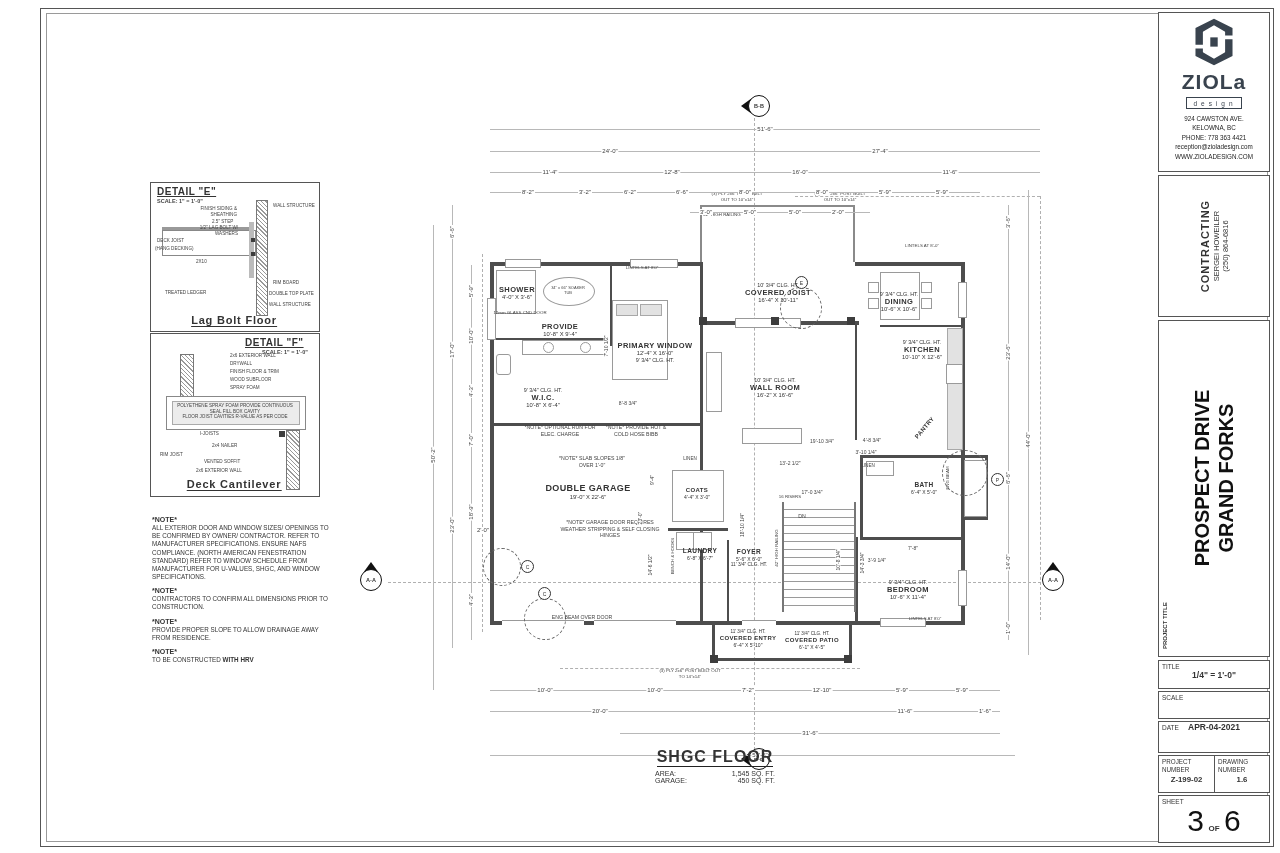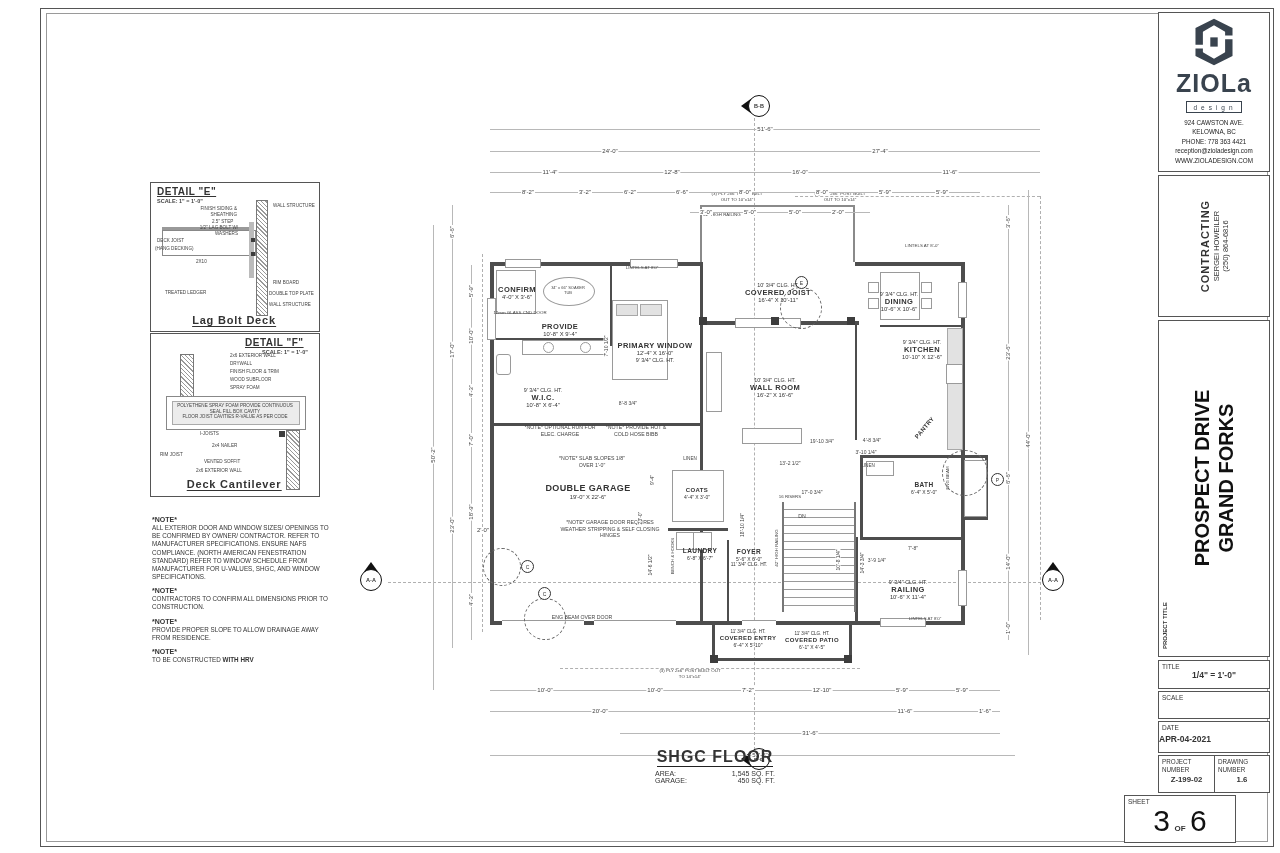--- a/index.html
+++ b/index.html
@@ -51,21 +51,21 @@
   .dscale{position:absolute;font-size:5.5px;font-weight:bold;color:#444;}
   .dcap{position:absolute;font-size:11px;font-weight:bold;letter-spacing:.8px;border-bottom:1px solid #333;transform:translateX(-50%);white-space:nowrap;}
   .dlab{position:absolute;font-size:4.6px;color:#444;line-height:1.2;}
   .hatch{position:absolute;background:repeating-linear-gradient(45deg,#fff 0 2px,#999 2px 3px);border:1px solid #777;}
   .bar{position:absolute;border:1px solid #888;background:#fff;}
   .note-h{font-weight:bold;font-size:7px;margin:6px 0 1px 0;}
   .note-b{font-size:6.3px;line-height:1.3;}
   
   .tb-label{position:absolute;font-size:6.5px;color:#333;top:2px;left:3px;}
   .tb-val{font-weight:bold;font-size:8.5px;}
-  .brand{font-weight:bold;font-size:25px;letter-spacing:1px;color:#39434e;line-height:1;}
+  .brand{font-weight:bold;font-size:21px;letter-spacing:1px;color:#39434e;line-height:1;}
   .brand-sub{display:inline-block;border:1.5px solid #39434e;color:#39434e;font-size:6.5px;letter-spacing:4px;padding:2px 4px 1px 6px;margin-top:2px;}
   .addr{font-size:6.3px;line-height:1.5;color:#222;}
 </style>
 </head>
 <body>
 
 <div class="frame" style="left:40px;top:8px;width:1232px;height:837px"></div>
 <div class="frame2" style="left:46px;top:13px;width:1220px;height:827px"></div>
 
 <div class="box" style="left:1158px;top:12px;width:110px;height:158px">
@@ -107,35 +107,35 @@
   <span class="tb-label">TITLE</span>
   <div class="tb-val" style="text-align:center;margin-top:9px">1/4" = 1'-0"</div>
 </div>
 
 <div class="box" style="left:1158px;top:691px;width:110px;height:26px">
   <span class="tb-label">SCALE</span>
 </div>
 
 <div class="box" style="left:1158px;top:721px;width:110px;height:30px">
   <span class="tb-label">DATE</span>
-  <div class="tb-val" style="margin-top:12px">APR-04-2021</div>
+  <div class="tb-val" style="text-align:center;">APR-04-2021</div>
 </div>
 
 <div class="box" style="left:1158px;top:755px;width:110px;height:36px">
   <div style="position:absolute;left:0;top:0;width:55px;height:36px;border-right:1px solid #555">
     <div style="font-size:6.3px;padding:2px 0 0 3px;line-height:1.2">PROJECT NUMBER</div>
     <div style="font-weight:bold;font-size:7.8px;text-align:center;margin-top:2px">Z-199-02</div>
   </div>
   <div style="position:absolute;left:56px;top:0;width:54px;height:36px">
     <div style="font-size:6.3px;padding:2px 0 0 3px;line-height:1.2">DRAWING NUMBER</div>
     <div style="font-weight:bold;font-size:7.8px;text-align:center;margin-top:2px">1.6</div>
   </div>
 </div>
 
-<div class="box" style="left:1124px;top:795px;width:110px;height:46px">
+<div class="box" style="left:1158px;top:795px;width:110px;height:46px">
   <span class="tb-label">SHEET</span>
   <div style="text-align:center;margin-top:8px">
     <span style="font-size:30px;color:#111">3</span>
     <span style="font-size:8px;font-weight:bold">OF</span>
     <span style="font-size:30px;color:#111">6</span>
   </div>
 </div>
 
 <div class="box" style="left:150px;top:182px;width:168px;height:148px"></div>
 <div class="dhead" style="left:157px;top:186px">DETAIL "E"</div>
@@ -150,21 +150,21 @@
 <div class="dlab" style="left:212px;top:219px">2.5" STEP</div>
 <div class="dlab" style="left:186px;top:225px;width:52px;text-align:right">1/2" LAG BOLT W/ WASHERS</div>
 <div class="dlab" style="left:157px;top:238px">DECK JOIST</div>
 <div class="dlab" style="left:155px;top:246px">(HANG DECKING)</div>
 <div class="dlab" style="left:196px;top:259px">2X10</div>
 <div class="dlab" style="left:165px;top:290px">TREATED LEDGER</div>
 <div class="dlab" style="left:273px;top:203px;width:42px">WALL STRUCTURE</div>
 <div class="dlab" style="left:273px;top:280px">RIM BOARD</div>
 <div class="dlab" style="left:269px;top:291px;width:46px">DOUBLE TOP PLATE</div>
 <div class="dlab" style="left:269px;top:302px;width:46px">WALL STRUCTURE</div>
-<div class="dcap" style="left:234px;top:314px">Lag Bolt Deck</div>
+<div class="dcap" style="left:234px;top:314px">Lag Bolt Floor</div>
 
 <div class="box" style="left:150px;top:333px;width:168px;height:162px"></div>
 <div class="dhead" style="left:245px;top:337px">DETAIL "F"</div>
 <div class="dscale" style="left:262px;top:349px">SCALE: 1" = 1'-0"</div>
 <div class="hatch" style="left:180px;top:354px;width:12px;height:42px"></div>
 <div class="bar" style="left:166px;top:396px;width:138px;height:32px"></div>
 <div class="abs" style="left:172px;top:401px;width:126px;height:22px;background:#ececec;border:1px solid #aaa"></div>
 <div class="hatch" style="left:286px;top:430px;width:12px;height:58px"></div>
 <div class="post" style="left:279px;top:431px;width:6px;height:6px"></div>
 <div class="dlab" style="left:230px;top:353px">2x6 EXTERIOR WALL</div>
@@ -289,21 +289,21 @@
 <div class="dcirc" style="left:483px;top:548px;width:36px;height:36px"></div>
 <div class="dcirc" style="left:524px;top:598px;width:40px;height:40px"></div>
 <div class="dcirc" style="left:780px;top:287px;width:40px;height:40px"></div>
 <div class="dcirc" style="left:942px;top:450px;width:44px;height:44px"></div>
 <div class="lcirc" style="left:521px;top:560px">C</div>
 <div class="lcirc" style="left:538px;top:587px">C</div>
 <div class="lcirc" style="left:795px;top:276px">E</div>
 <div class="lcirc" style="left:991px;top:473px">P</div>
 
 <div class="room" style="left:517px;top:293px">
-  <div class="rn">CONFIRM</div>
+  <div class="rn">SHOWER</div>
   <div class="rs">4'-0" X 3'-6"</div>
 </div>
 <div class="room" style="left:560px;top:330px">
   <div class="rn">PROVIDE</div>
   <div class="rs">10'-8" X 9'-4"</div>
 </div>
 <div class="room" style="left:655px;top:352px">
   <div class="rn">PRIMARY WINDOW</div>
   <div class="rs">12'-4" X 16'-0"</div>
   <div class="rc">9' 3/4" CLG. HT.</div>
@@ -352,21 +352,21 @@
   <div class="rn" style="font-size:6.5px">FOYER</div>
   <div class="rs" style="font-size:5px">5'-6" X 6'-0"</div>
   <div class="rc" style="font-size:4.8px">11' 3/4" CLG. HT.</div>
 </div>
 <div class="room" style="left:924px;top:488px">
   <div class="rn" style="font-size:6.5px">BATH</div>
   <div class="rs" style="font-size:5px">6'-4" X 5'-0"</div>
 </div>
 <div class="room" style="left:908px;top:590px">
   <div class="rc">9' 3/4" CLG. HT.</div>
-  <div class="rn">RAILING</div>
+  <div class="rn">BEDROOM</div>
   <div class="rs">10'-6" X 11'-4"</div>
 </div>
 <div class="room" style="left:748px;top:638px">
   <div class="rc" style="font-size:4.6px">11' 3/4" CLG. HT.</div>
   <div class="rn" style="font-size:6px">COVERED ENTRY</div>
   <div class="rs" style="font-size:5px">6'-4" X 5'-10"</div>
 </div>
 <div class="room" style="left:812px;top:640px">
   <div class="rc" style="font-size:4.6px">11' 3/4" CLG. HT.</div>
   <div class="rn" style="font-size:6px">COVERED PATIO</div>

